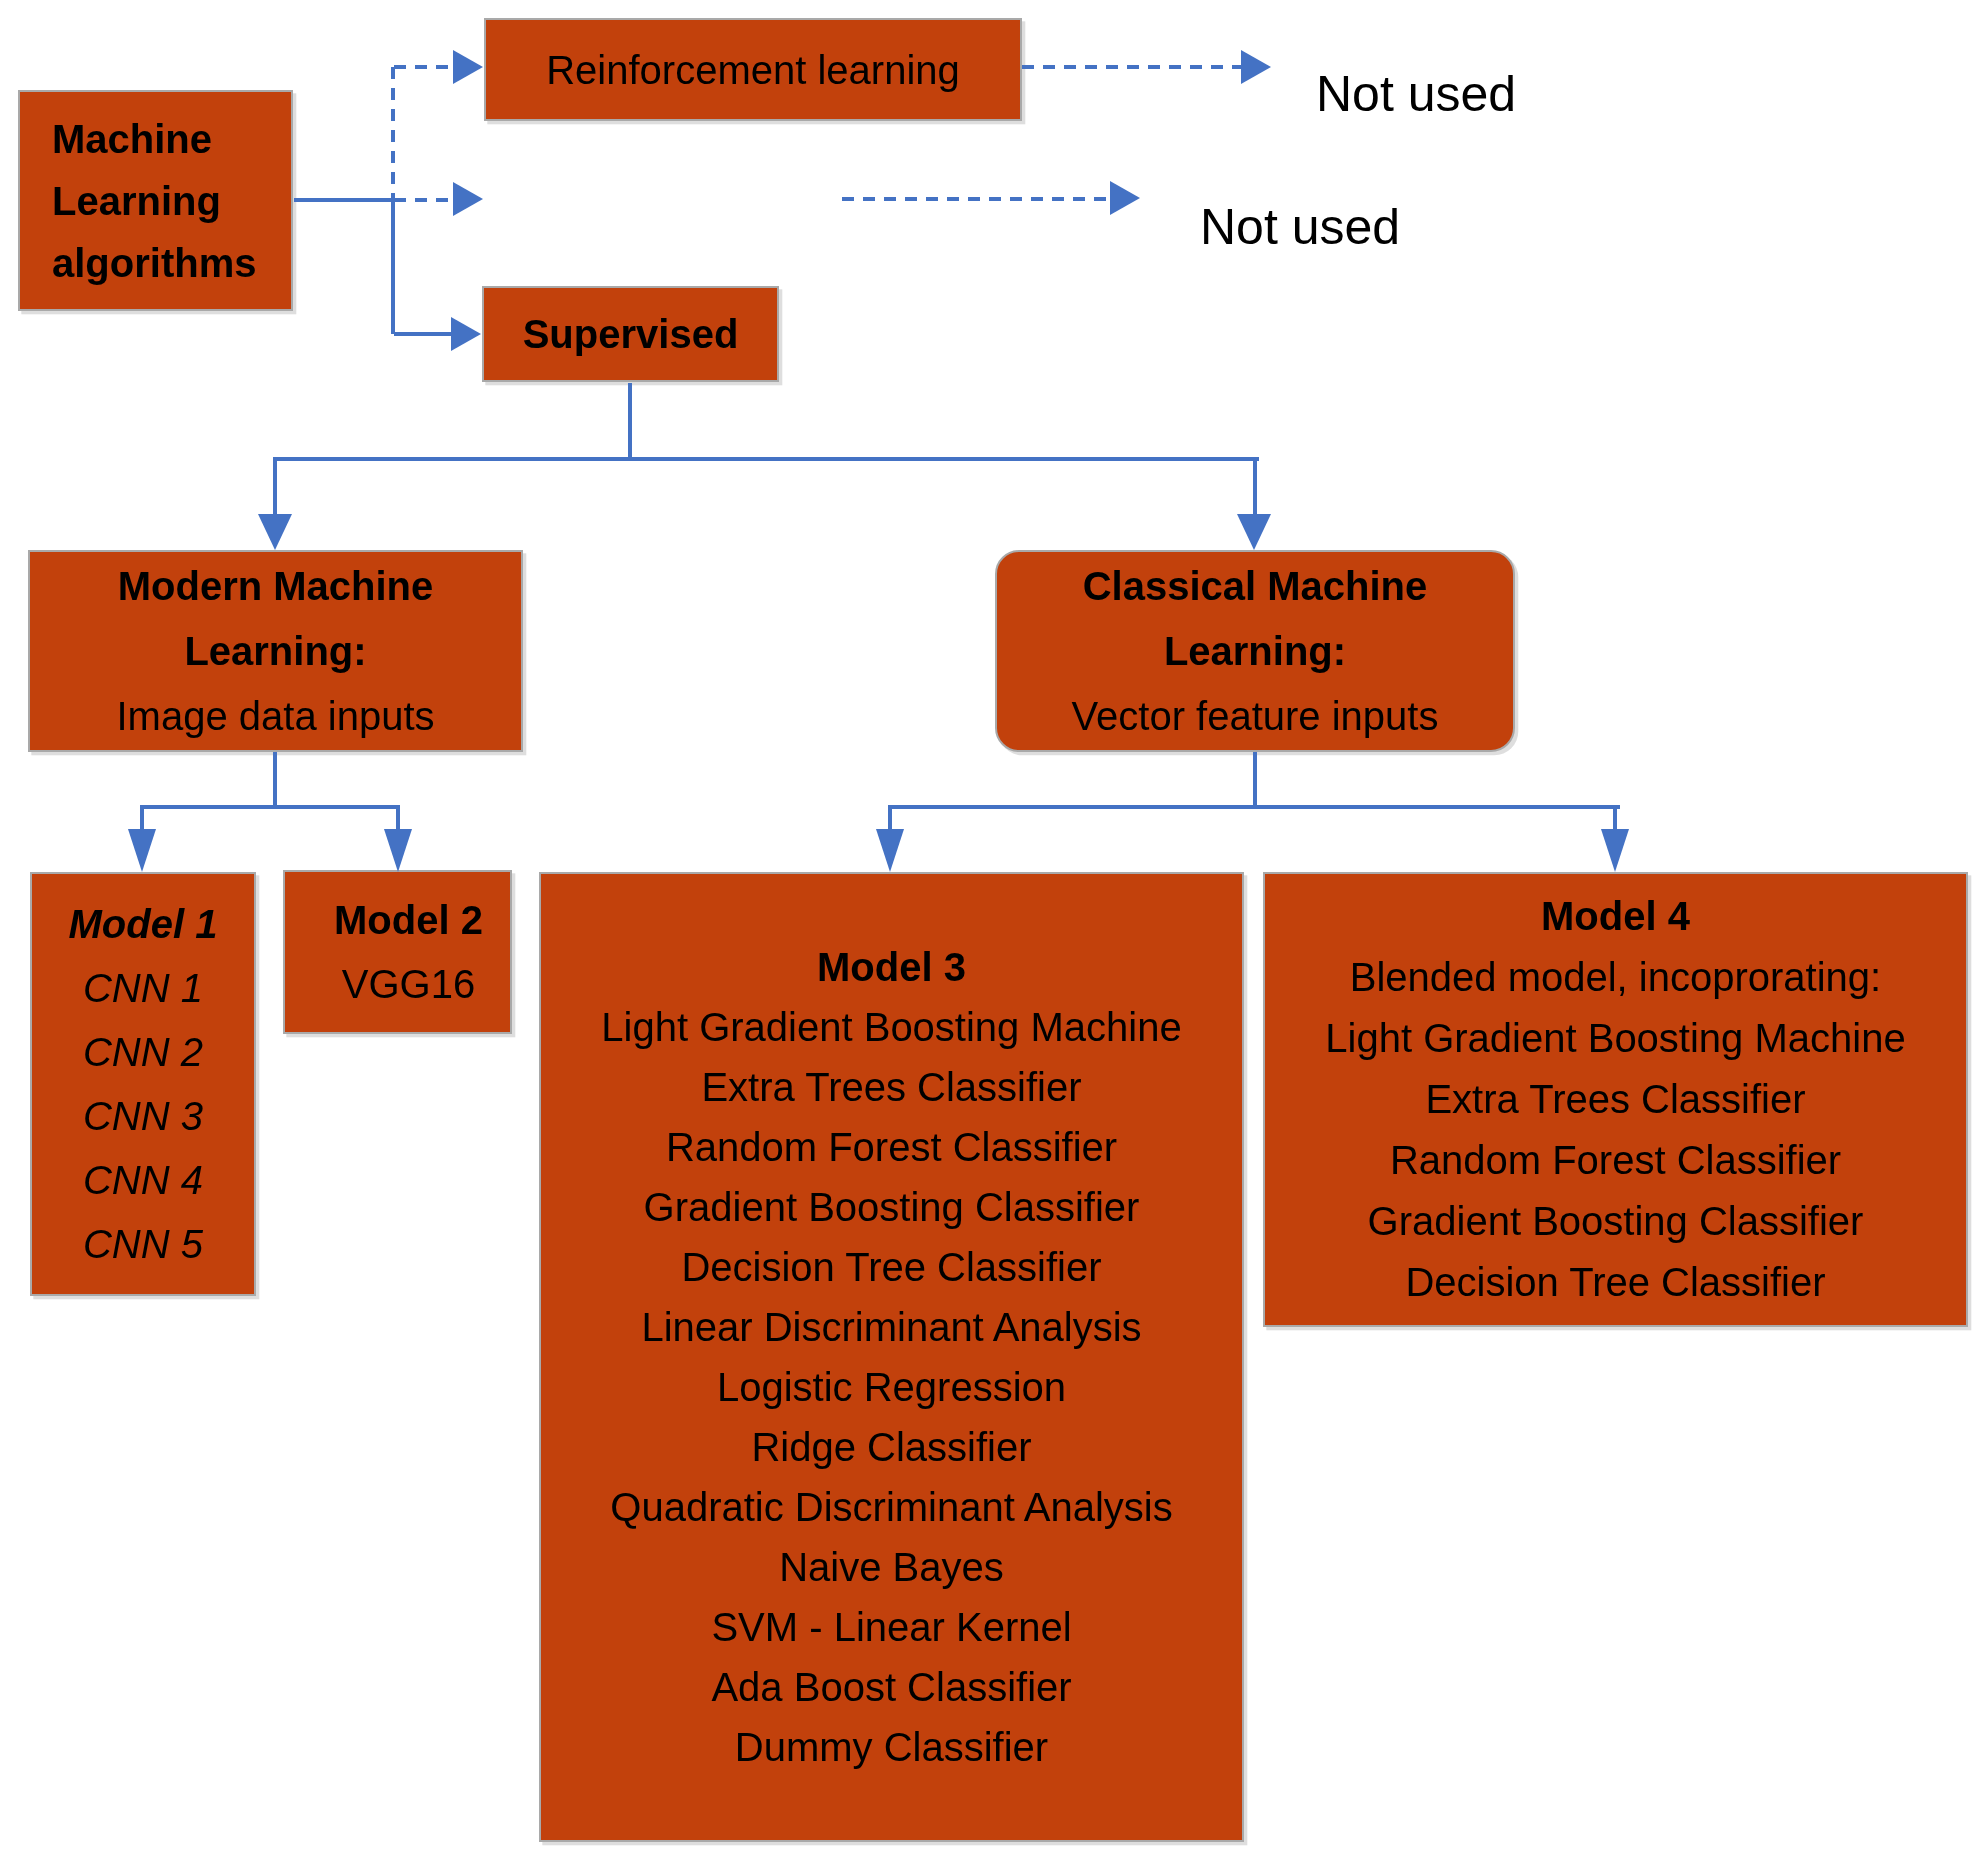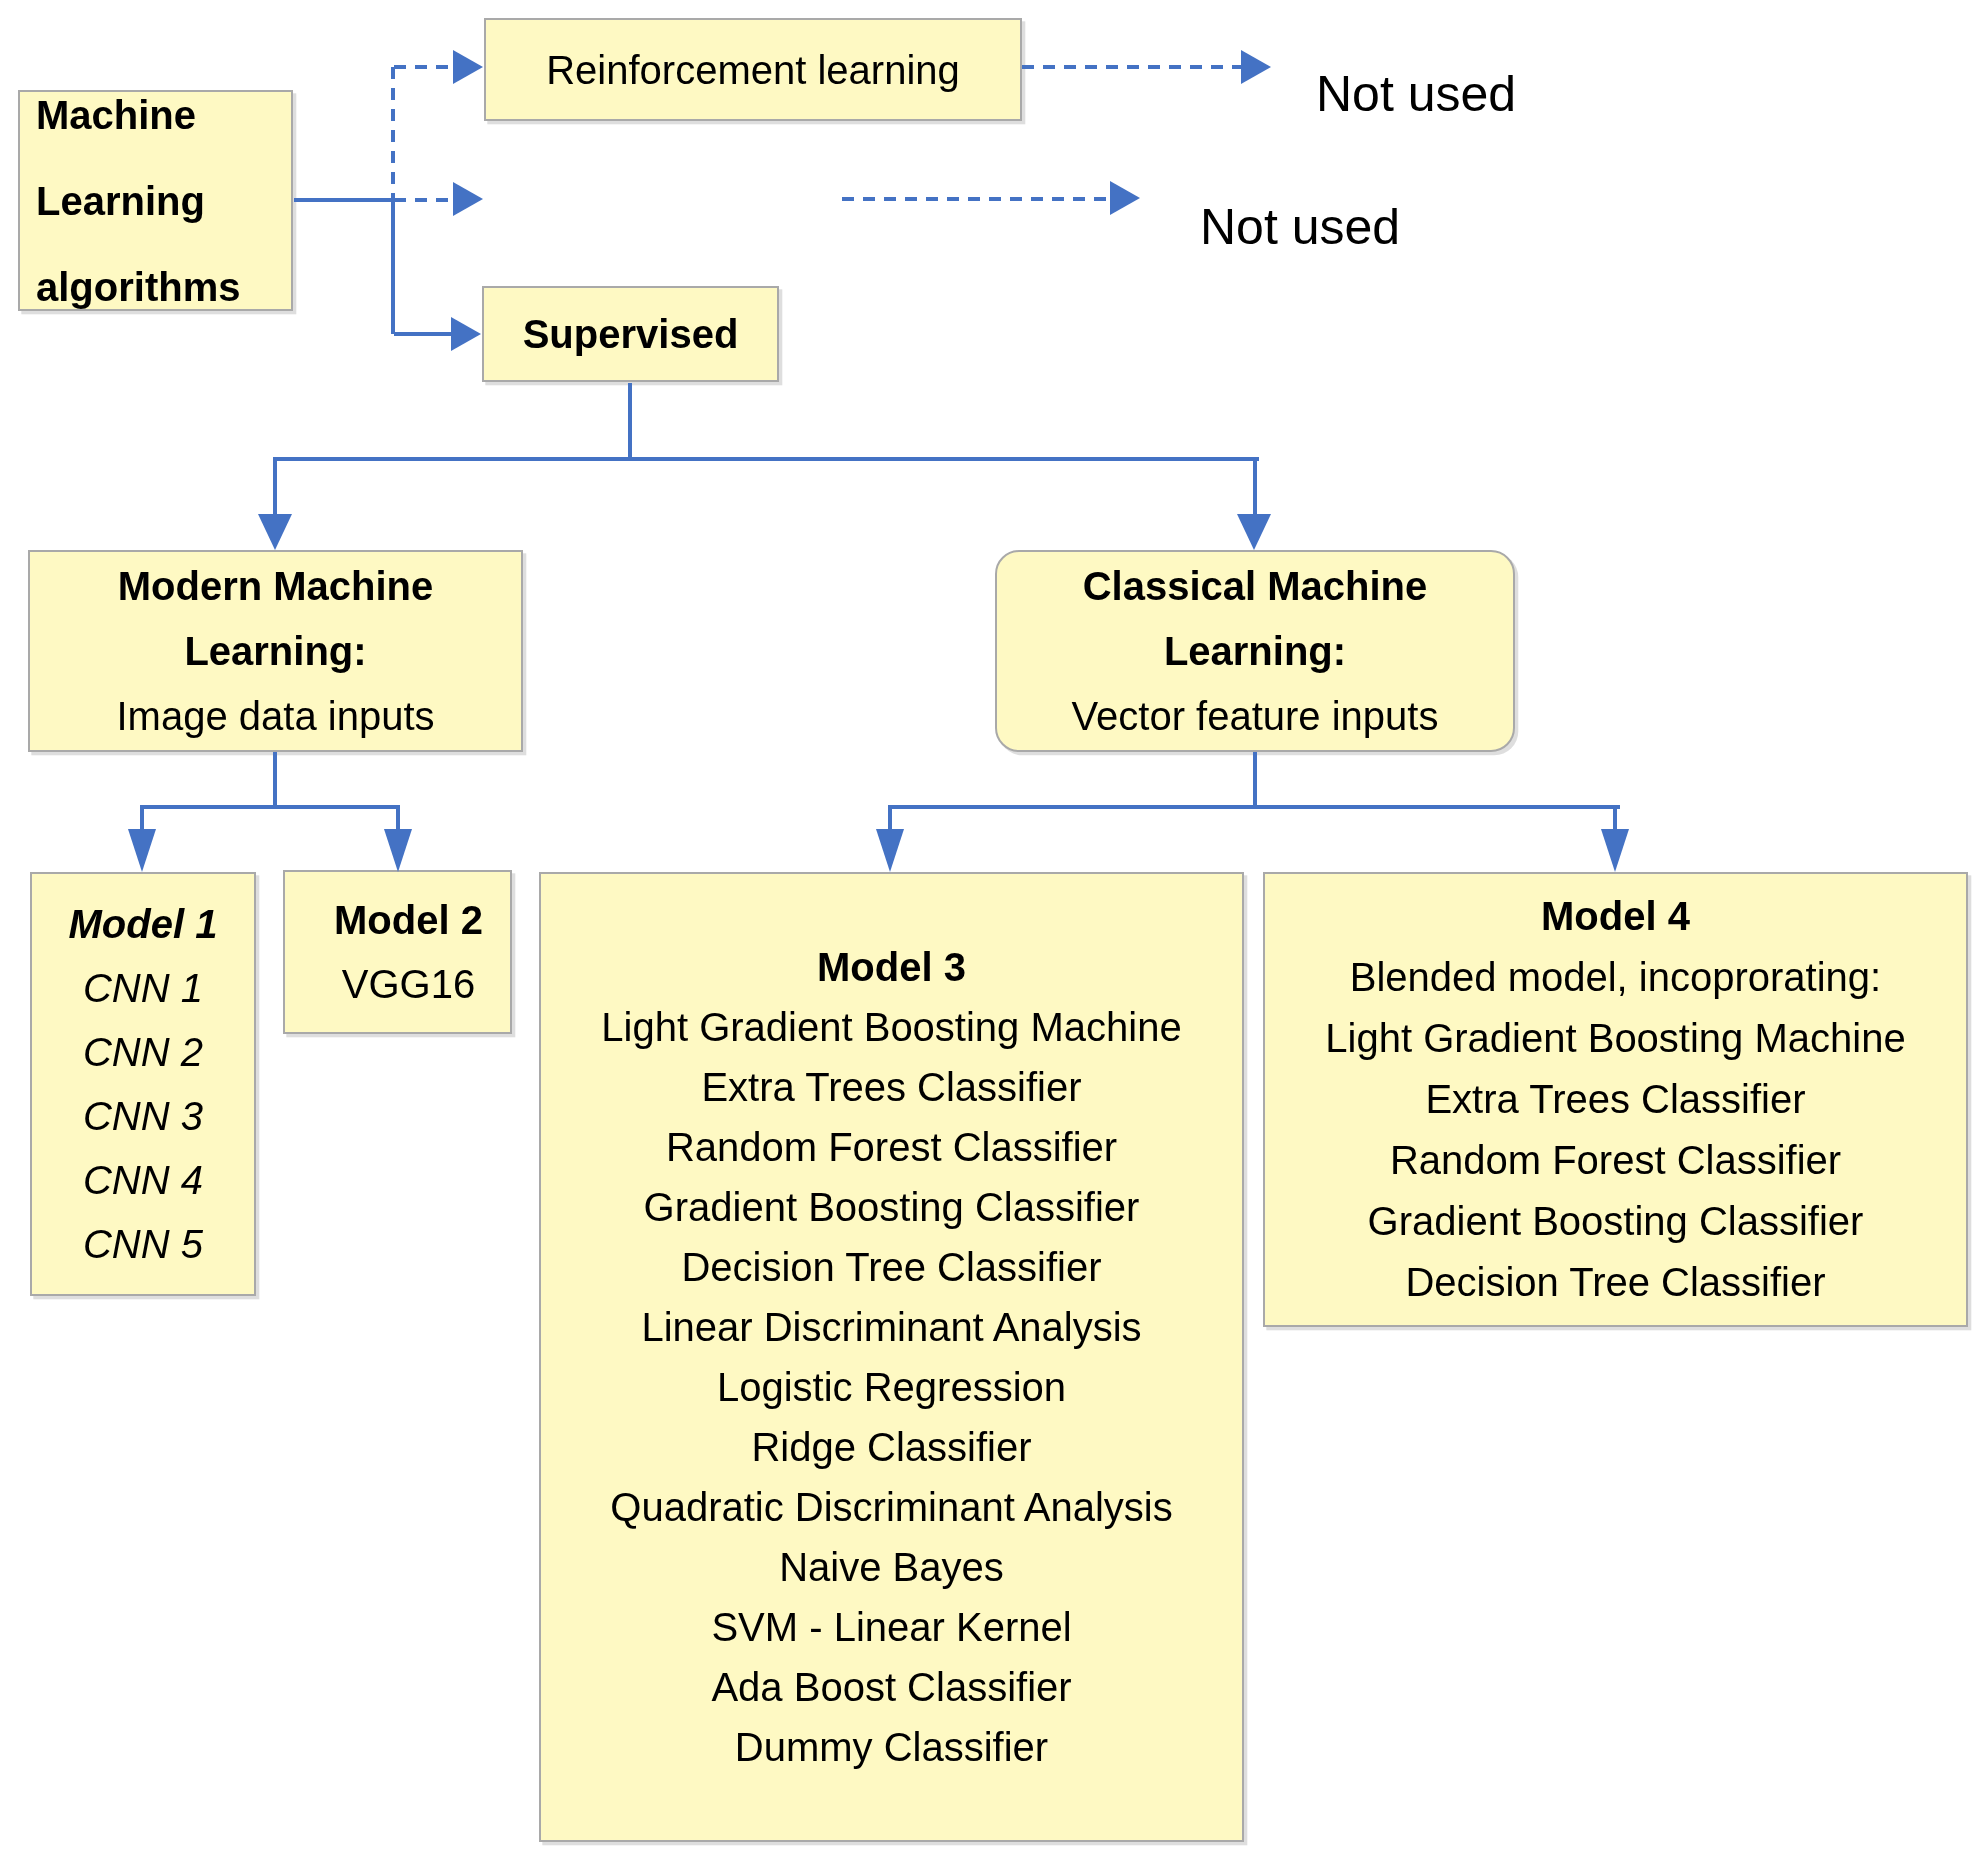--- a/index.html
+++ b/index.html
@@ -8,34 +8,33 @@
     width:1985px;
     height:1854px;
     background:#fff;
     font-family:"Liberation Sans", sans-serif;
     color:#000;
     overflow:hidden;
   }
   .node{
     position:absolute;
     box-sizing:border-box;
-    background:#fef9c3;
+    background:#c2410c;
     border:2.8px solid var(--border-gray,#a9a9a9);
     box-shadow:3.3px 3.3px 0 rgba(0,0,0,0.13);
     display:flex;
     flex-direction:column;
     justify-content:center;
     align-items:center;
     text-align:center;
   }
   .node.left-align{
     align-items:flex-start;
     text-align:left;
-    padding-left:16px;
-    gap:24px;
+    padding-left:32px;
   }
   .tline{
     font-size:40px;
     line-height:var(--lh,62px);
     white-space:nowrap;
   }
   .tline.b{font-weight:bold;}
   .flabel{
     position:absolute;
     font-size:50px;

